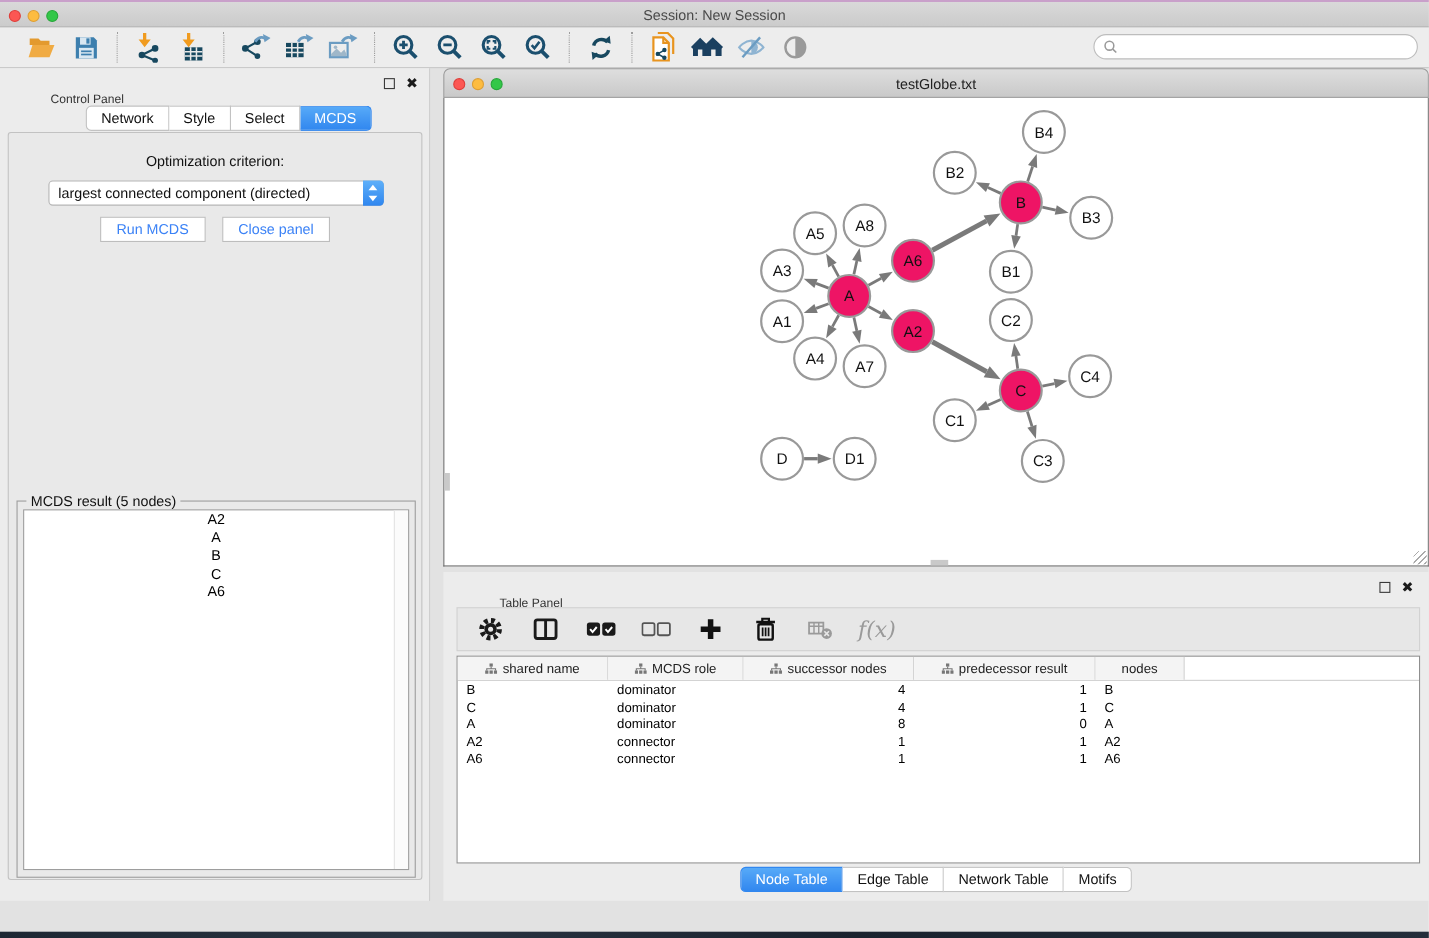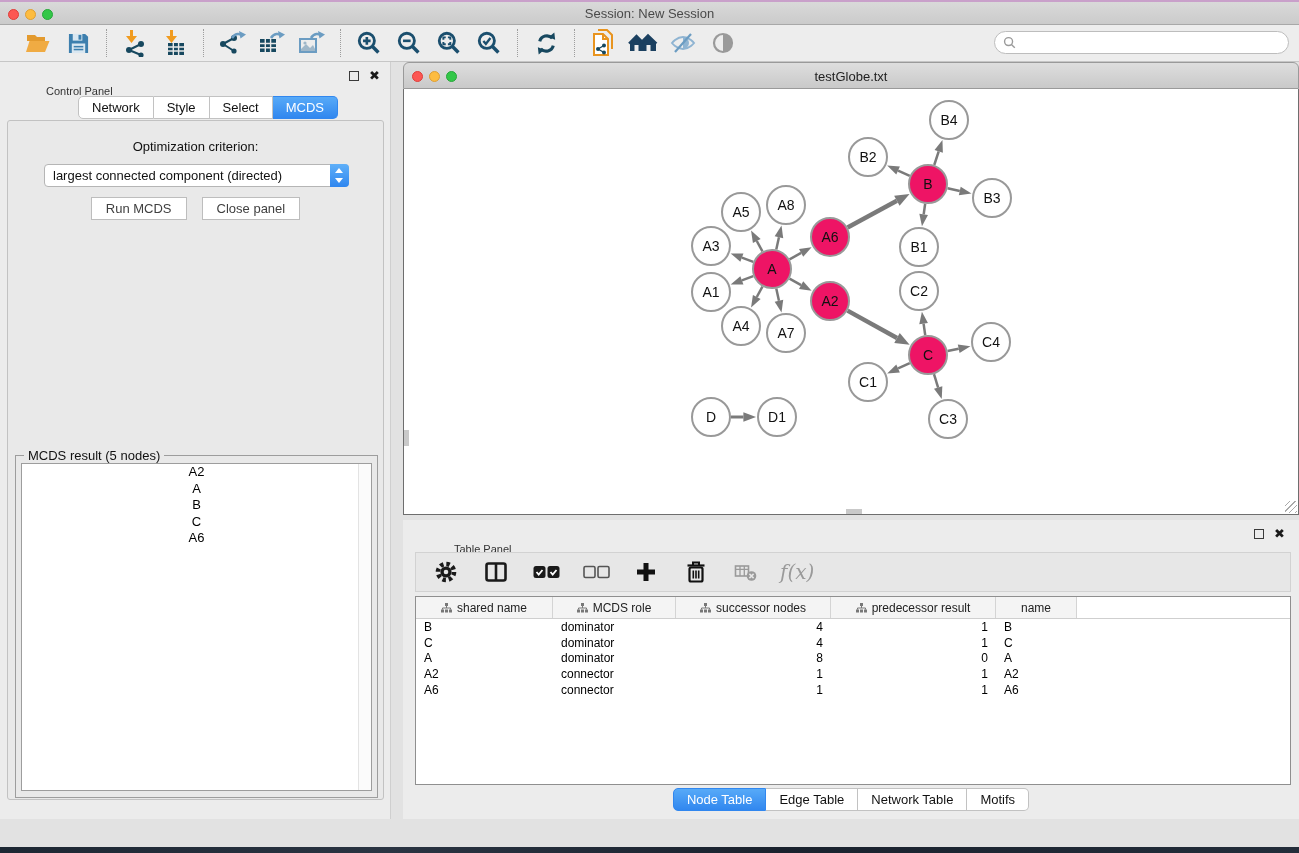--- a/index.html
+++ b/index.html
@@ -54,21 +54,21 @@
   #opt-label { text-align:center; margin-top:18px; font-size:13px; color:#111; }
   #opt-select { position:absolute; left:36px; top:43px; width:305px; height:23px; background:#fff;
     border:1px solid #b5b5b5; border-radius:4px; display:flex; align-items:center; }
   #opt-select .sel-text { flex:1; padding-left:8px; font-size:13px; color:#111; white-space:nowrap; overflow:hidden; }
   .stepper { width:19px; height:23px; margin-right:-1px; border-radius:0 4px 4px 0;
     background:linear-gradient(#5fb0f9,#2f86ef); position:relative; }
   .stepper:before, .stepper:after { content:""; position:absolute; left:5px; border-left:4.5px solid transparent; border-right:4.5px solid transparent; }
   .stepper:before { top:4px; border-bottom:5px solid #fff; }
   .stepper:after { bottom:4px; border-top:5px solid #fff; }
   .cp-buttons { position:absolute; top:76px; left:0; width:100%; display:flex; justify-content:center; gap:15px; }
-  .mac-btn { background:#fff; border:1px solid #bdbdbd; border-radius:0; padding:3px 14px; font-size:13px; color:#404040; }
+  .mac-btn { background:#fff; border:1px solid #bdbdbd; border-radius:0; padding:3px 14px; font-size:13px; color:#3b82f6; }
 
   #mcds-fieldset { position:absolute; left:7px; top:334px; width:363px; height:343px;
     border:1px solid #9d9d9d; background:#e9e9e9;text-align:center; }
   #mcds-legend { position:absolute; left:8px; top:-8px; background:#e9e9e9; padding:0 4px; font-size:13px; color:#111; }
   #mcds-list { position:absolute; left:5px; top:7px; width:351px; height:328px; background:#fff;
     border:1px solid #9d9d9d; overflow:hidden; }
   #mcds-list .scrolltrack { position:absolute; right:0; top:0; width:13px; height:100%;
     background:#fbfbfb; border-left:1px solid #e3e3e3; }
   .mcds-item { padding:0 6px; height:16.5px; line-height:16.5px; font-size:13px; color:#000; }
 
@@ -571,21 +571,21 @@
                 <rect x="4" y="0" width="3" height="3" fill="#777"></rect>
                 <rect x="0" y="6.5" width="3" height="3" fill="#777"></rect>
                 <rect x="4" y="6.5" width="3" height="3" fill="#777"></rect>
                 <rect x="8" y="6.5" width="3" height="3" fill="#777"></rect>
                 <path d="M5.5 3v2M1.5 6.5V5h8v1.5" stroke="#777" fill="none" stroke-width="1"></path>
               </svg>
             </span>
             <span>predecessor result</span>
           </div>
           <div class="th" style="width: 81px;">
-            <span>name</span>
+            <span>nodes</span>
           </div>
         </div>
       <div id="table-body">
           <div class="trow">
             <div class="td" style="width: 137px;">B</div>
             <div class="td" style="width: 123px;">dominator</div>
             <div class="td num" style="width: 155px;">4</div>
             <div class="td num" style="width: 165px;">1</div>
             <div class="td" style="width: 81px;">B</div>
           </div>

